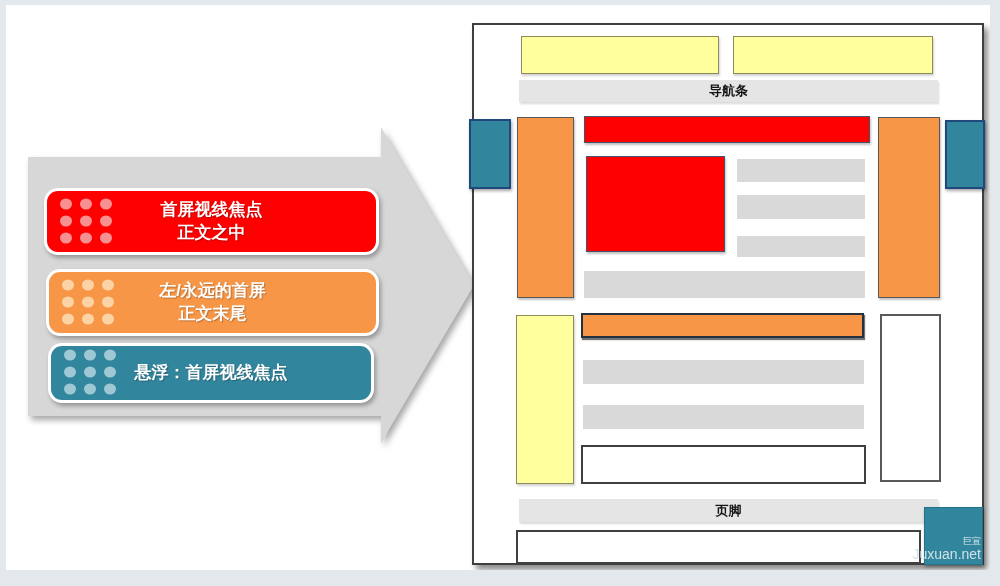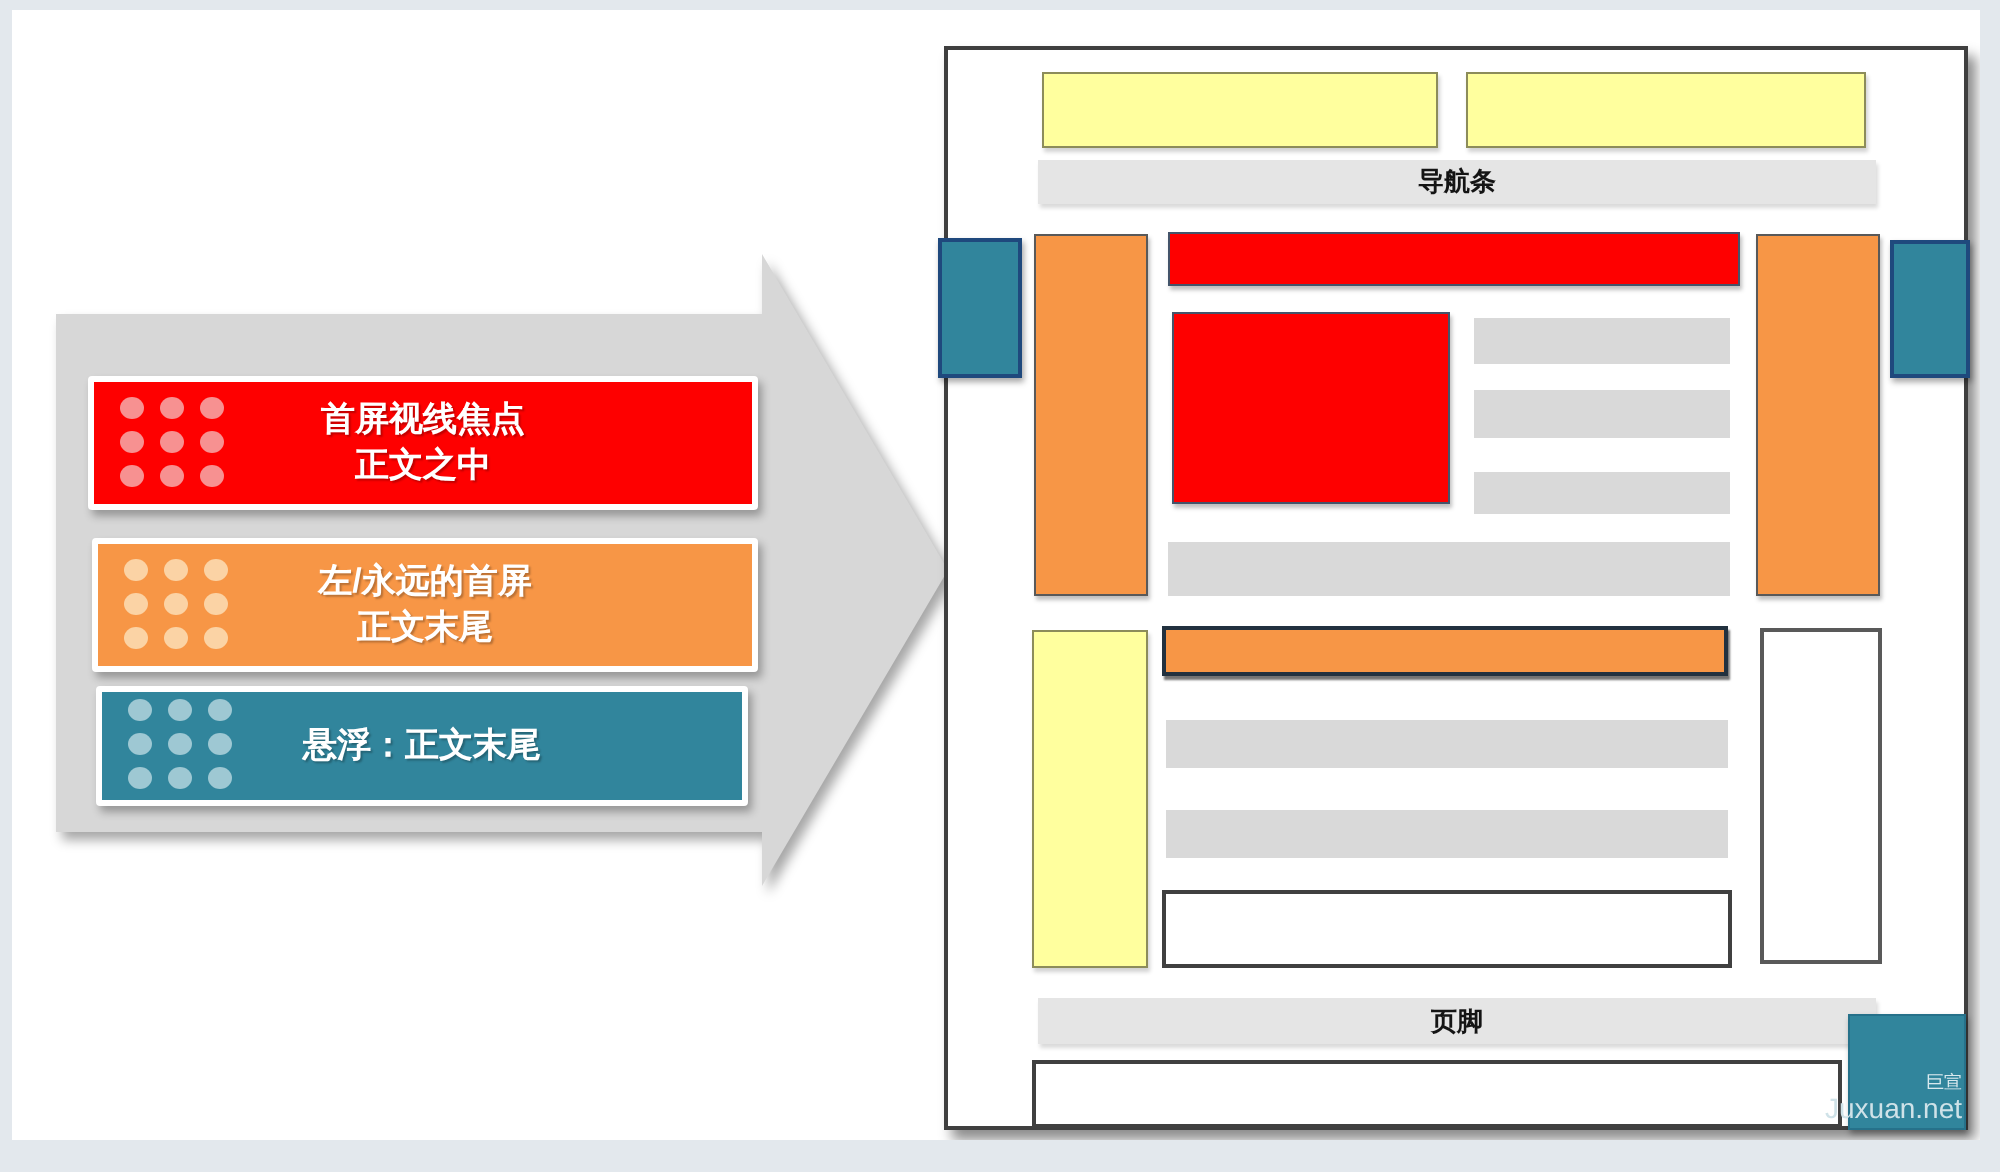--- a/index.html
+++ b/index.html
@@ -8,21 +8,21 @@
   .stage{
     position:relative; width:1000px; height:586px; background:#ffffff;
     border-style:solid; border-color:#e3e8ed;
     border-width:5px 10px 16px 6px; overflow:hidden;
   }
 
   
   .arrow-svg{ position:absolute; left:0; top:0; width:480px; height:470px; }
 
   .label-box{
-    position:absolute; border:3px solid #ffffff; border-radius:2px;
+    position:absolute; border:3px solid #ffffff; border-radius:14px;
     box-shadow:2px 3px 4px rgba(0,0,0,0.30);
     display:flex; align-items:center; justify-content:flex-start;
   }
   .label-box.red  { left:38px; top:183px; width:335px; height:67px; background:#fe0000; }
   .label-box.orange{ left:40px; top:264px; width:333px; height:67px; background:#f79646; }
   .label-box.teal { left:42px; top:338px; width:326px; height:60px; background:#31859c; }
 
   .dots{
     position:absolute; left:13px; top:50%; transform:translateY(-50%);
     display:grid; grid-template-columns:repeat(3,13px); grid-auto-rows:13px;
@@ -117,21 +117,21 @@
         <i></i>
         <i></i>
         <i></i>
         <i></i>
         <i></i>
         <i></i>
         <i></i>
         <i></i>
     </span>
     <div class="label-text">
-      <div>悬浮：正文末尾</div>
+      <div>悬浮：首屏视线焦点</div>
 
     </div>
   </div>
 
   <div class="page">
 
     <div class="blk yellow" style="left:47px; top:11px; width:198px; height:38px;"></div>
     <div class="blk yellow" style="left:259px; top:11px; width:200px; height:38px;"></div>
 
     <div class="blk navbar" style="left:45px; top:55px; width:419px; height:22px;">

